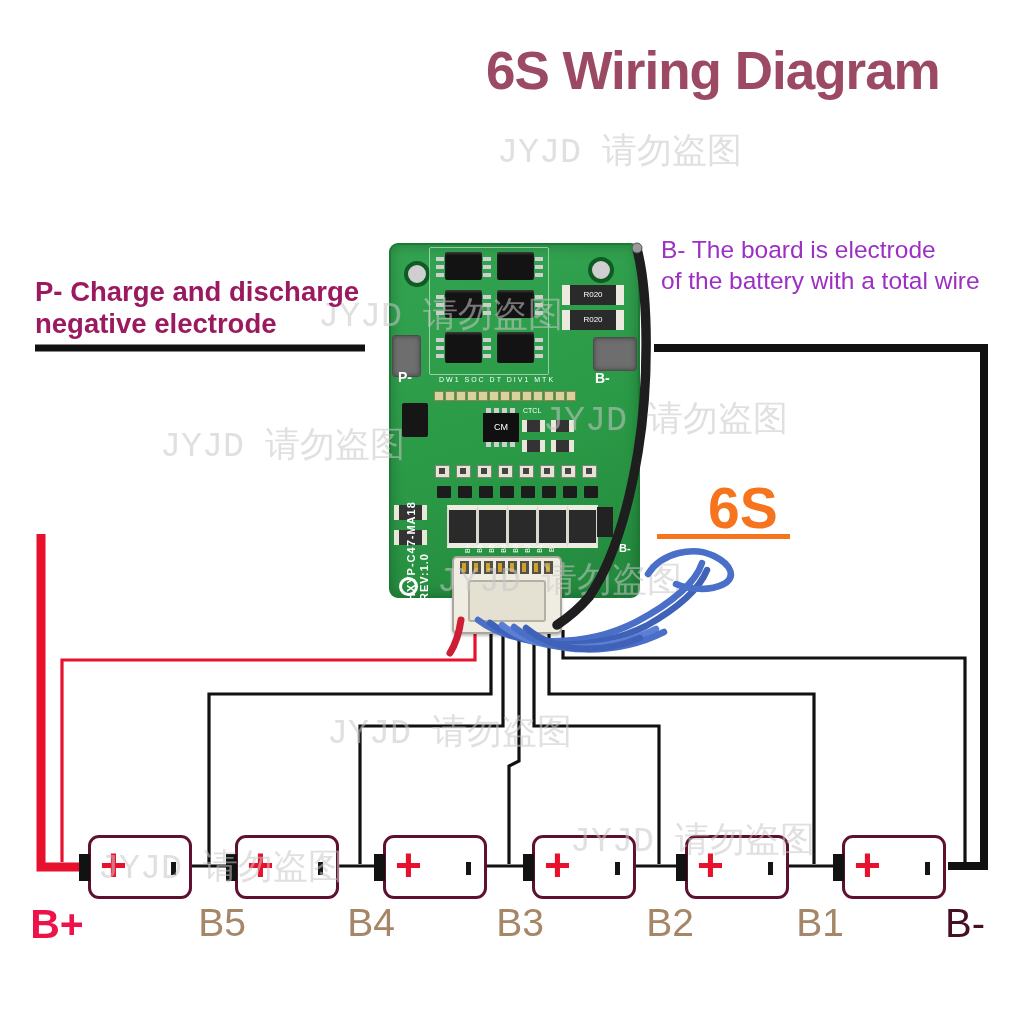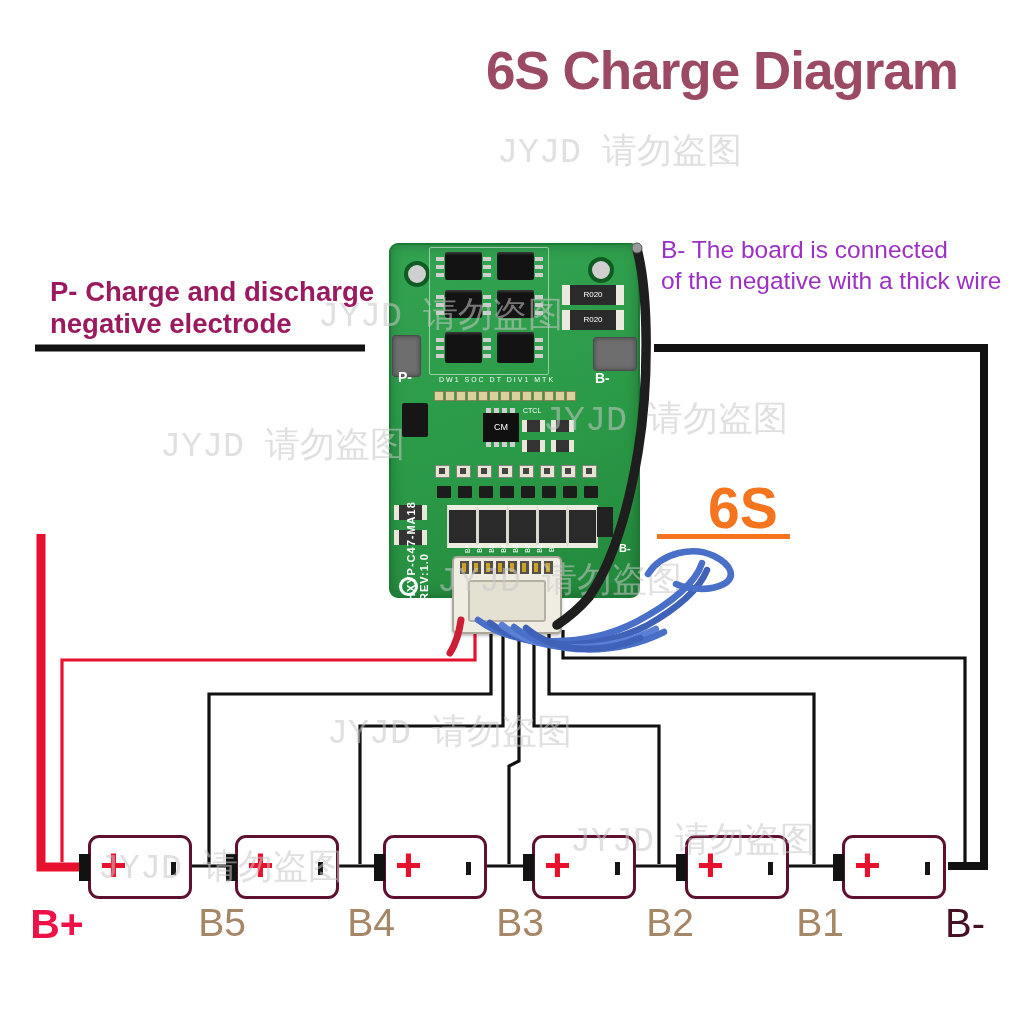--- a/index.html
+++ b/index.html
@@ -3,21 +3,21 @@
 <meta charset="utf-8">
 <style>
   html,body{margin:0;padding:0;background:#ffffff;}
   #stage{position:relative;width:1024px;height:1024px;background:#ffffff;overflow:hidden;
          font-family:"Liberation Sans", sans-serif;}
   .abs{position:absolute;}
 
   
   #title{left:486px;top:40px;font-size:53px;font-weight:bold;color:#9C4A64;letter-spacing:-1px;white-space:nowrap;}
   .note{white-space:nowrap;}
-  #note-p{left:50px;top:276px;font-size:27.5px;line-height:32px;font-weight:bold;color:#9B195E;}
+  #note-p{left:35px;top:276px;font-size:27.5px;line-height:32px;font-weight:bold;color:#9B195E;}
   #note-bplus{left:35px;top:460px;font-size:27.5px;line-height:33px;font-weight:bold;color:#ED1348;}
   #note-bminus{left:661px;top:235px;font-size:24.5px;line-height:30.5px;color:#9C30C4;}
   #cell-count{left:708px;top:475px;font-size:57px;font-weight:bold;color:#F5741D;}
   #cell-underline{left:657px;top:534px;width:133px;height:5px;background:#F5741D;}
 
   
   .wm{font-size:35px;color:#C8C8C8;opacity:.55;white-space:nowrap;z-index:4;pointer-events:none;font-family:Liberation Mono, monospace;}
 
   
   #wires-lo{left:0;top:0;z-index:1;}
@@ -96,31 +96,31 @@
 
   <span class="abs wm" style="left:497px;top:127px;">JYJD 请勿盗图</span>
   <span class="abs wm" style="left:318px;top:291px;">JYJD 请勿盗图</span>
   <span class="abs wm" style="left:160px;top:421px;">JYJD 请勿盗图</span>
   <span class="abs wm" style="left:543px;top:395px;">JYJD 请勿盗图</span>
   <span class="abs wm" style="left:437px;top:556px;">JYJD 请勿盗图</span>
   <span class="abs wm" style="left:327px;top:708px;">JYJD 请勿盗图</span>
   <span class="abs wm" style="left:98px;top:843px;">JYJD 请勿盗图</span>
   <span class="abs wm" style="left:570px;top:816px;">JYJD 请勿盗图</span>
 
-  <div class="abs txt" id="title">6S Charge Diagram</div>
+  <div class="abs txt" id="title">6S Wiring Diagram</div>
 
   <div class="abs txt note" id="note-p">
     <div>P- Charge and discharge</div>
     <div>negative electrode</div>
   </div>
 
 
   <div class="abs txt note" id="note-bminus">
-    <div>B- The board is connected</div>
-    <div>of the negative with a thick wire</div>
+    <div>B- The board is electrode</div>
+    <div>of the battery with a total wire</div>
   </div>
 
   <div class="abs txt" id="cell-count">6S</div>
   <div class="abs" id="cell-underline"></div>
 
   <div class="abs" id="board">
     <div class="abs hole" style="left:13px;top:16px;"></div>
     <div class="abs hole" style="left:197px;top:12px;"></div>
     <div class="abs silkbox" style="left:38px;top:2px;width:118px;height:126px;"></div>
 

